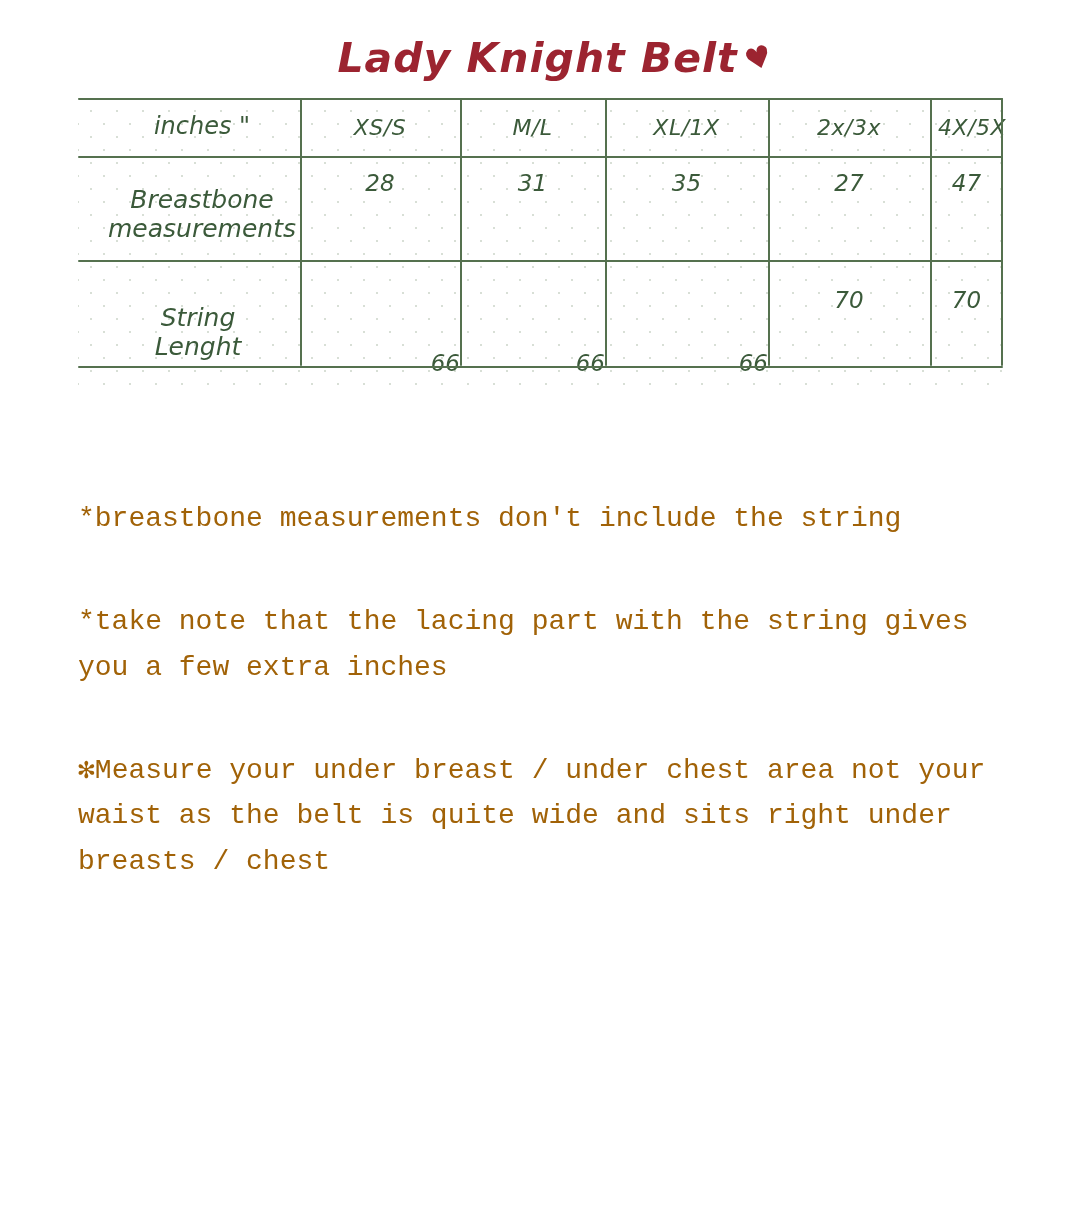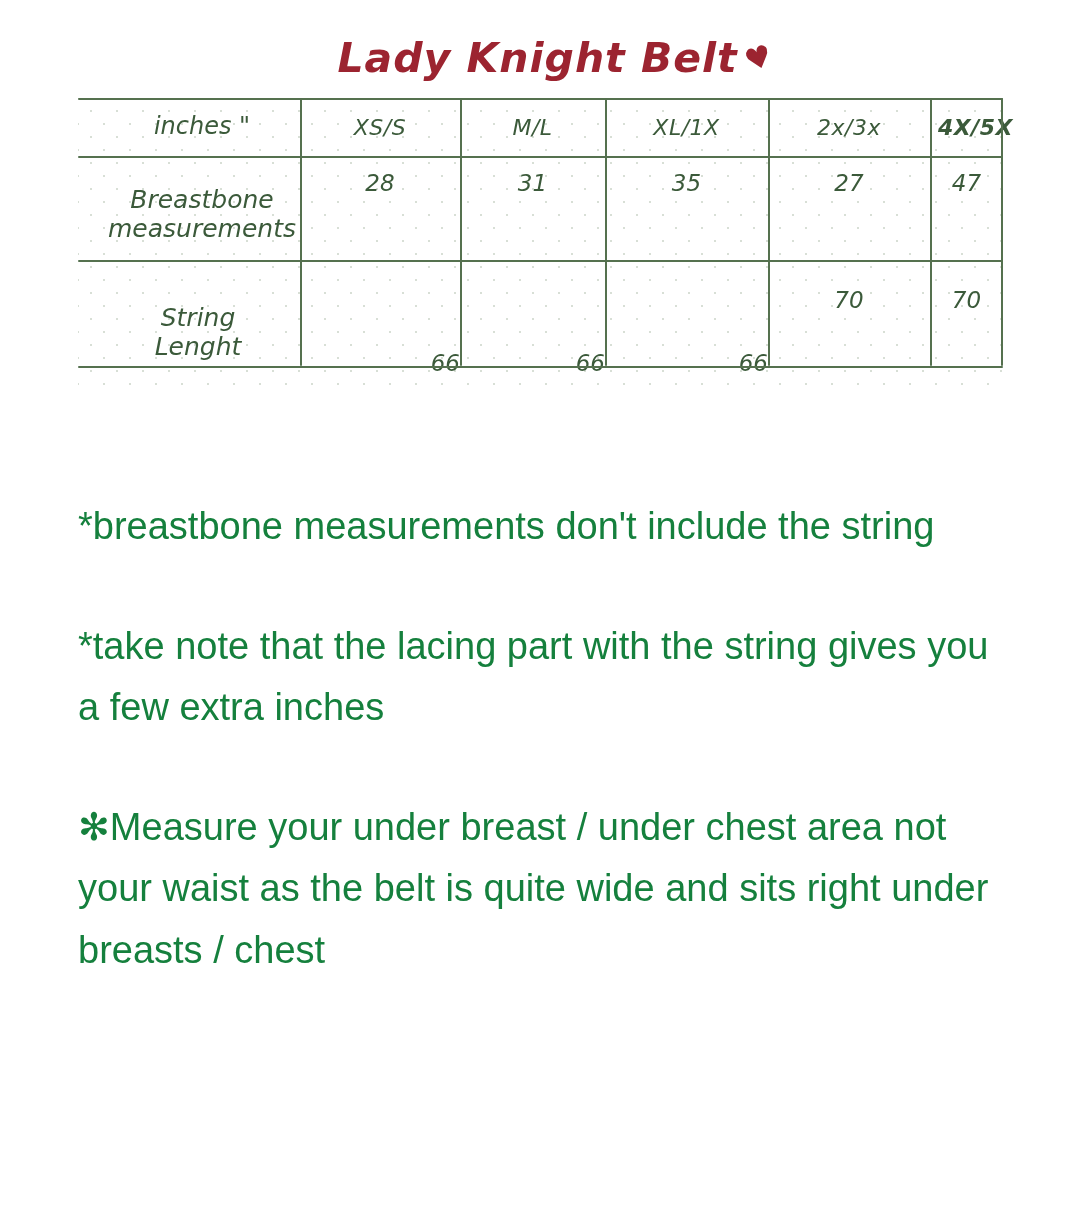--- a/index.html
+++ b/index.html
@@ -129,24 +129,24 @@
 
   
   .notes {
     position: absolute;
     left: 78px;
     top: 496px;
     width: 930px;
   }
   .notes p {
     margin: 0 0 58px 0;
-    font-size: 38px;
+    font-size: 28px;
     line-height: 1.62;
-    color: #15803d;
-    font-family: Liberation Sans, sans-serif;
+    color: #a16207;
+    font-family: Liberation Mono, monospace;
   }
   .notes p:last-child { margin-bottom: 0; }
 </style>
 </head>
 <body>
 
 <div class="chart-wrap">
 
   <div class="chart-title">
     <span>Lady Knight Belt</span><span class="heart">♥</span>
@@ -175,21 +175,21 @@
         <col style="width:162px">
         <col style="width:73px">
       </colgroup>
       <tbody>
         <tr class="hdr-row">
           <td class="hdr-label label-cell">inches "</td>
           <td class="hdr-cell">XS/S</td>
           <td class="hdr-cell">M/L</td>
           <td class="hdr-cell">XL/1X</td>
           <td class="hdr-cell">2x/3x</td>
-          <td class="hdr-cell" style="white-space:nowrap; padding-left:8px !important;font-weight:bold;">4X/5X</td>
+          <td class="hdr-cell" style="white-space:nowrap; padding-left:8px !important;">4X/5X</td>
         </tr>
         <tr class="body-row">
           <td class="label-cell">Breastbone
 measurements</td>
           <td class="val-cell lifted">28</td>
           <td class="val-cell lifted">31</td>
           <td class="val-cell lifted">35</td>
           <td class="val-cell lifted">27</td>
           <td class="val-cell lifted">47</td>
         </tr>

